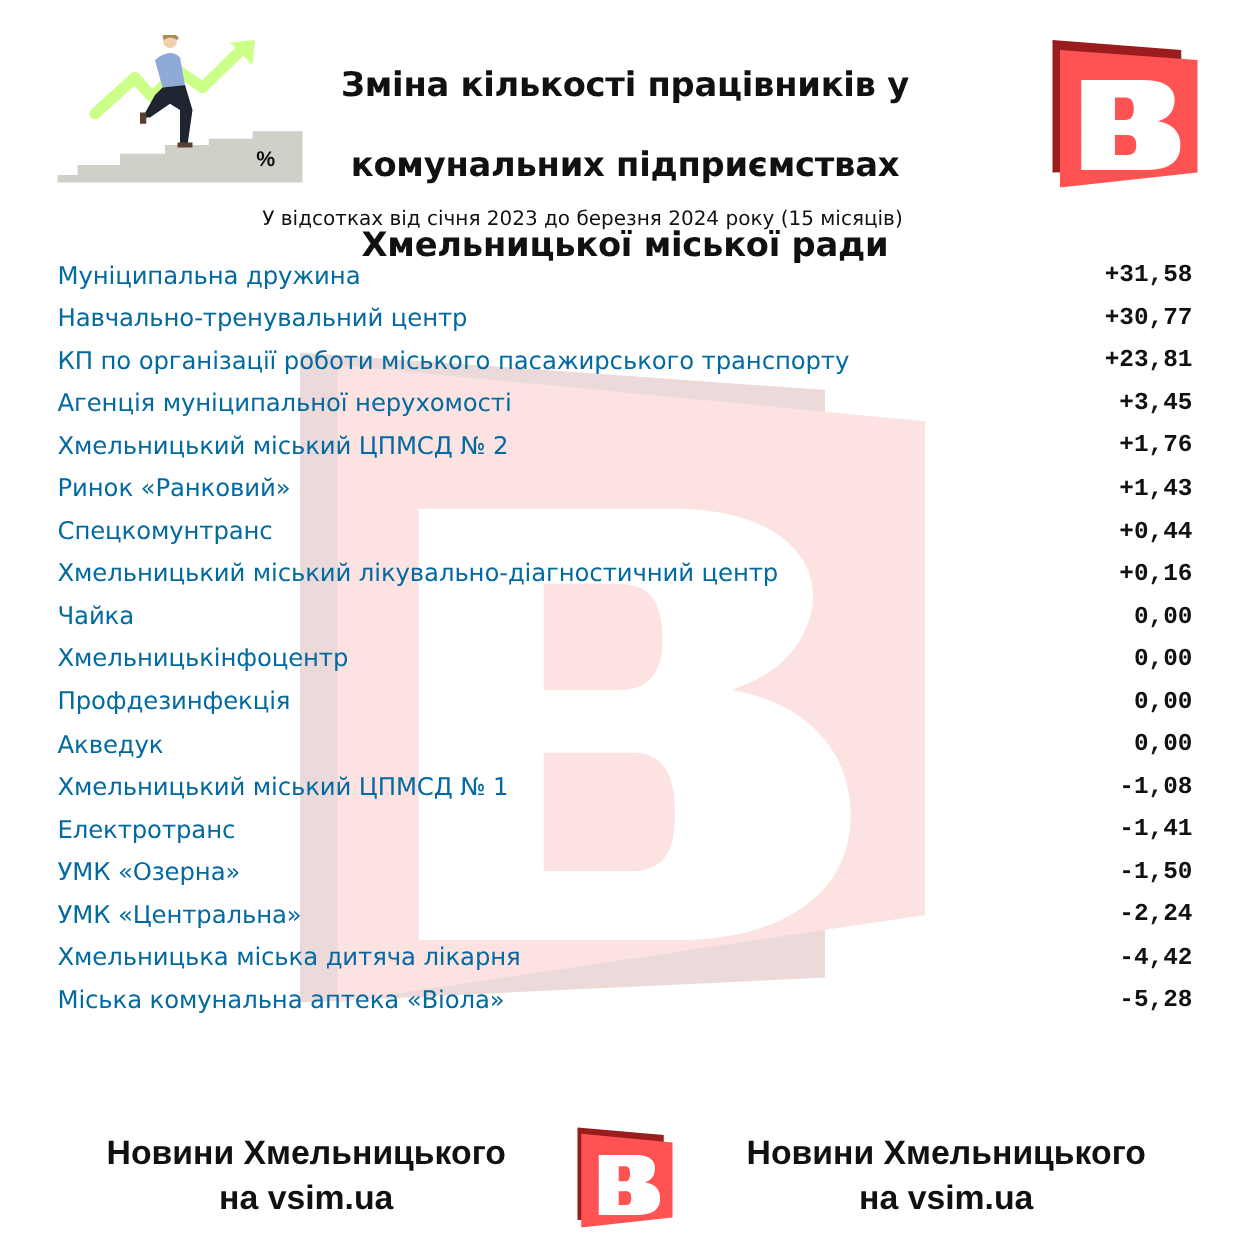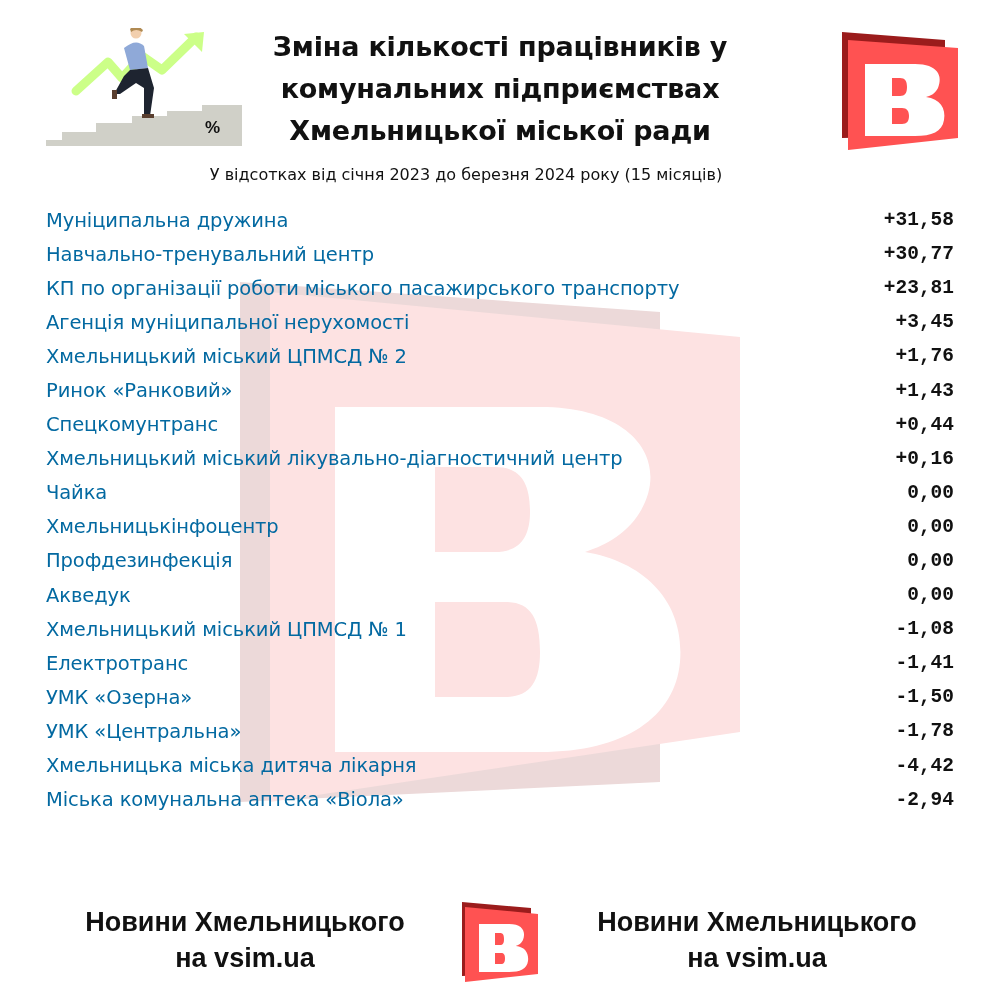--- a/index.html
+++ b/index.html
@@ -8,21 +8,21 @@
 
   
   .watermark { position: absolute; left: 240px; top: 262px; width: 500px; height: 540px; pointer-events: none; z-index: 0; }
 
   
   .illustration { position: absolute; left: 44px; top: 28px; width: 200px; height: 122px; z-index: 1; }
   .percent-label { position: absolute; left: 205px; top: 118px; font-family: "Liberation Sans", sans-serif; font-weight: bold; font-size: 17px; color: #111; z-index: 2; }
 
   
   .title-block { position: absolute; left: 240px; top: 26px; width: 520px; text-align: center; z-index: 2; }
-  .title-line { font-family: "DejaVu Sans", sans-serif; font-weight: bold; font-size: 27px; line-height: 42px; color: #111; letter-spacing: -0.2px; }
+  .title-line { font-family: "DejaVu Sans", sans-serif; font-weight: bold; font-size: 27px; line-height: 42px; color: #111; letter-spacing: -0.2px; margin-top: 22px; }
   .subtitle { position: absolute; left: 0; top: 165px; width: 932px; text-align: center; font-family: "DejaVu Sans", sans-serif; font-size: 16px; color: #111; z-index: 2; }
 
   
   .logo-top { position: absolute; left: 840px; top: 26px; width: 120px; height: 124px; z-index: 2; }
 
   
   .table { position: absolute; left: 46px; top: 203px; width: 908px; z-index: 2; }
   .row { display: flex; justify-content: space-between; align-items: center; height: 34.1px; }
   .row-name { font-family: "DejaVu Sans", sans-serif; font-size: 19.5px; color: #0369a1; white-space: nowrap; letter-spacing: -0.1px; }
   .row-value { font-family: Liberation Mono, monospace; font-weight: bold; font-size: 19.5px; color: #111; text-align: right; }
@@ -129,29 +129,29 @@
   <div class="row">
       <span class="row-name">Електротранс</span>
       <span class="row-value">-1,41</span>
     </div>
   <div class="row">
       <span class="row-name">УМК «Озерна»</span>
       <span class="row-value">-1,50</span>
     </div>
   <div class="row">
       <span class="row-name">УМК «Центральна»</span>
-      <span class="row-value">-1,78</span>
+      <span class="row-value">-2,24</span>
     </div>
   <div class="row">
       <span class="row-name">Хмельницька міська дитяча лікарня</span>
       <span class="row-value">-4,42</span>
     </div>
   <div class="row">
       <span class="row-name">Міська комунальна аптека «Віола»</span>
-      <span class="row-value">-2,94</span>
+      <span class="row-value">-5,28</span>
     </div>
 </div>
 
 <div class="footer-text footer-left">
   <div class="footer-line">Новини Хмельницького</div>
   <div class="footer-line">на vsim.ua</div>
 </div>
 <svg class="logo-bottom" viewBox="0 0 80 82">
   <polygon points="3,2 72,8 72,74 3,76" fill="#9b1c1c"></polygon>
   <polygon points="6,7 79,14 79,74 6,82" fill="#ff5252"></polygon>

